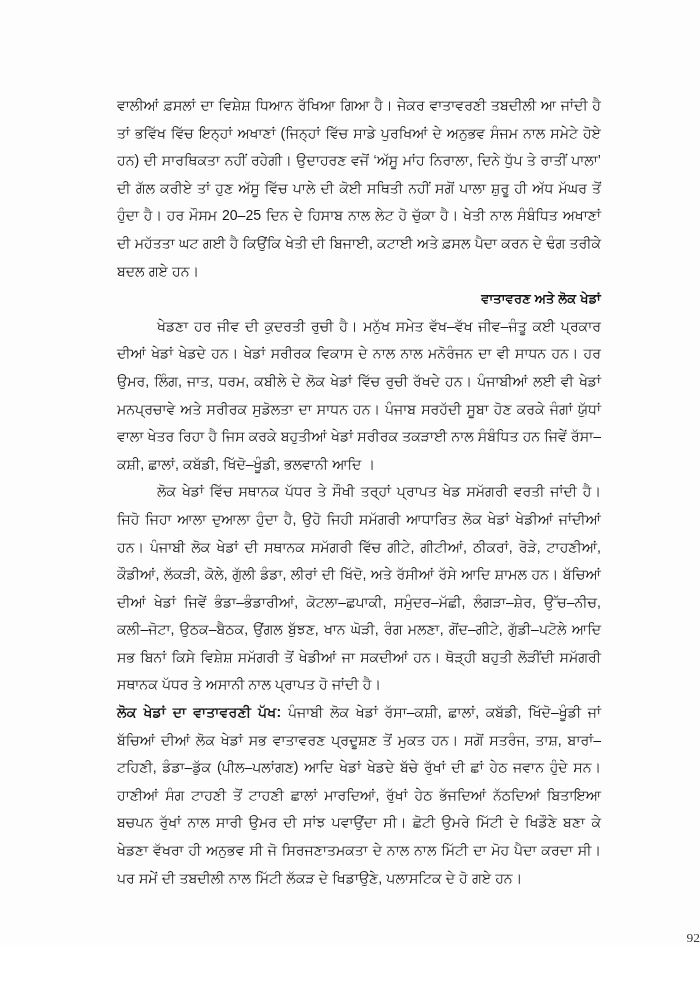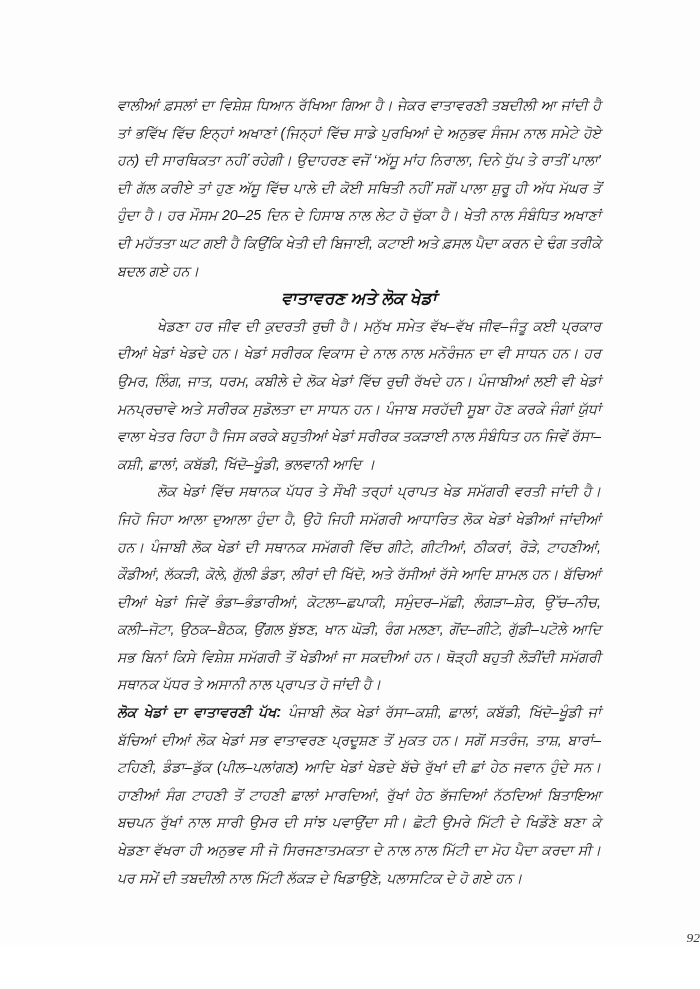--- a/index.html
+++ b/index.html
@@ -10,21 +10,20 @@
   body {
     font-family: "Liberation Sans", "DejaVu Sans", sans-serif;
   }
   .page {
     position: relative;
     width: 700px;
     height: 945px;
     background: #fdfdfd;
     overflow: hidden;
     box-sizing: border-box;
-    font-style: italic;
   }
   .content {
     position: absolute;
     left: 117px;
     top: 92px;
     width: 484px;
   }
   p.body-text {
     margin: 0;
     padding: 0;
@@ -38,25 +37,25 @@
   }
   p.body-text.indent {
     text-indent: 40px;
   }
   p.no-indent {
     text-indent: 0;
   }
   h2.section-heading {
     margin: 0;
     padding: 0;
-    font-size: 17px;
+    font-size: 13px;
     line-height: 27.6px;
     color: #111111;
     font-weight: 700;
-    text-align: center;
+    text-align: right;
     letter-spacing: 0.2px;
   }
   .lead-bold {
     font-weight: 700;
     letter-spacing: 0.2px;
   }
   .page-number {
     position: absolute;
     left: 0;
     right: 0;

